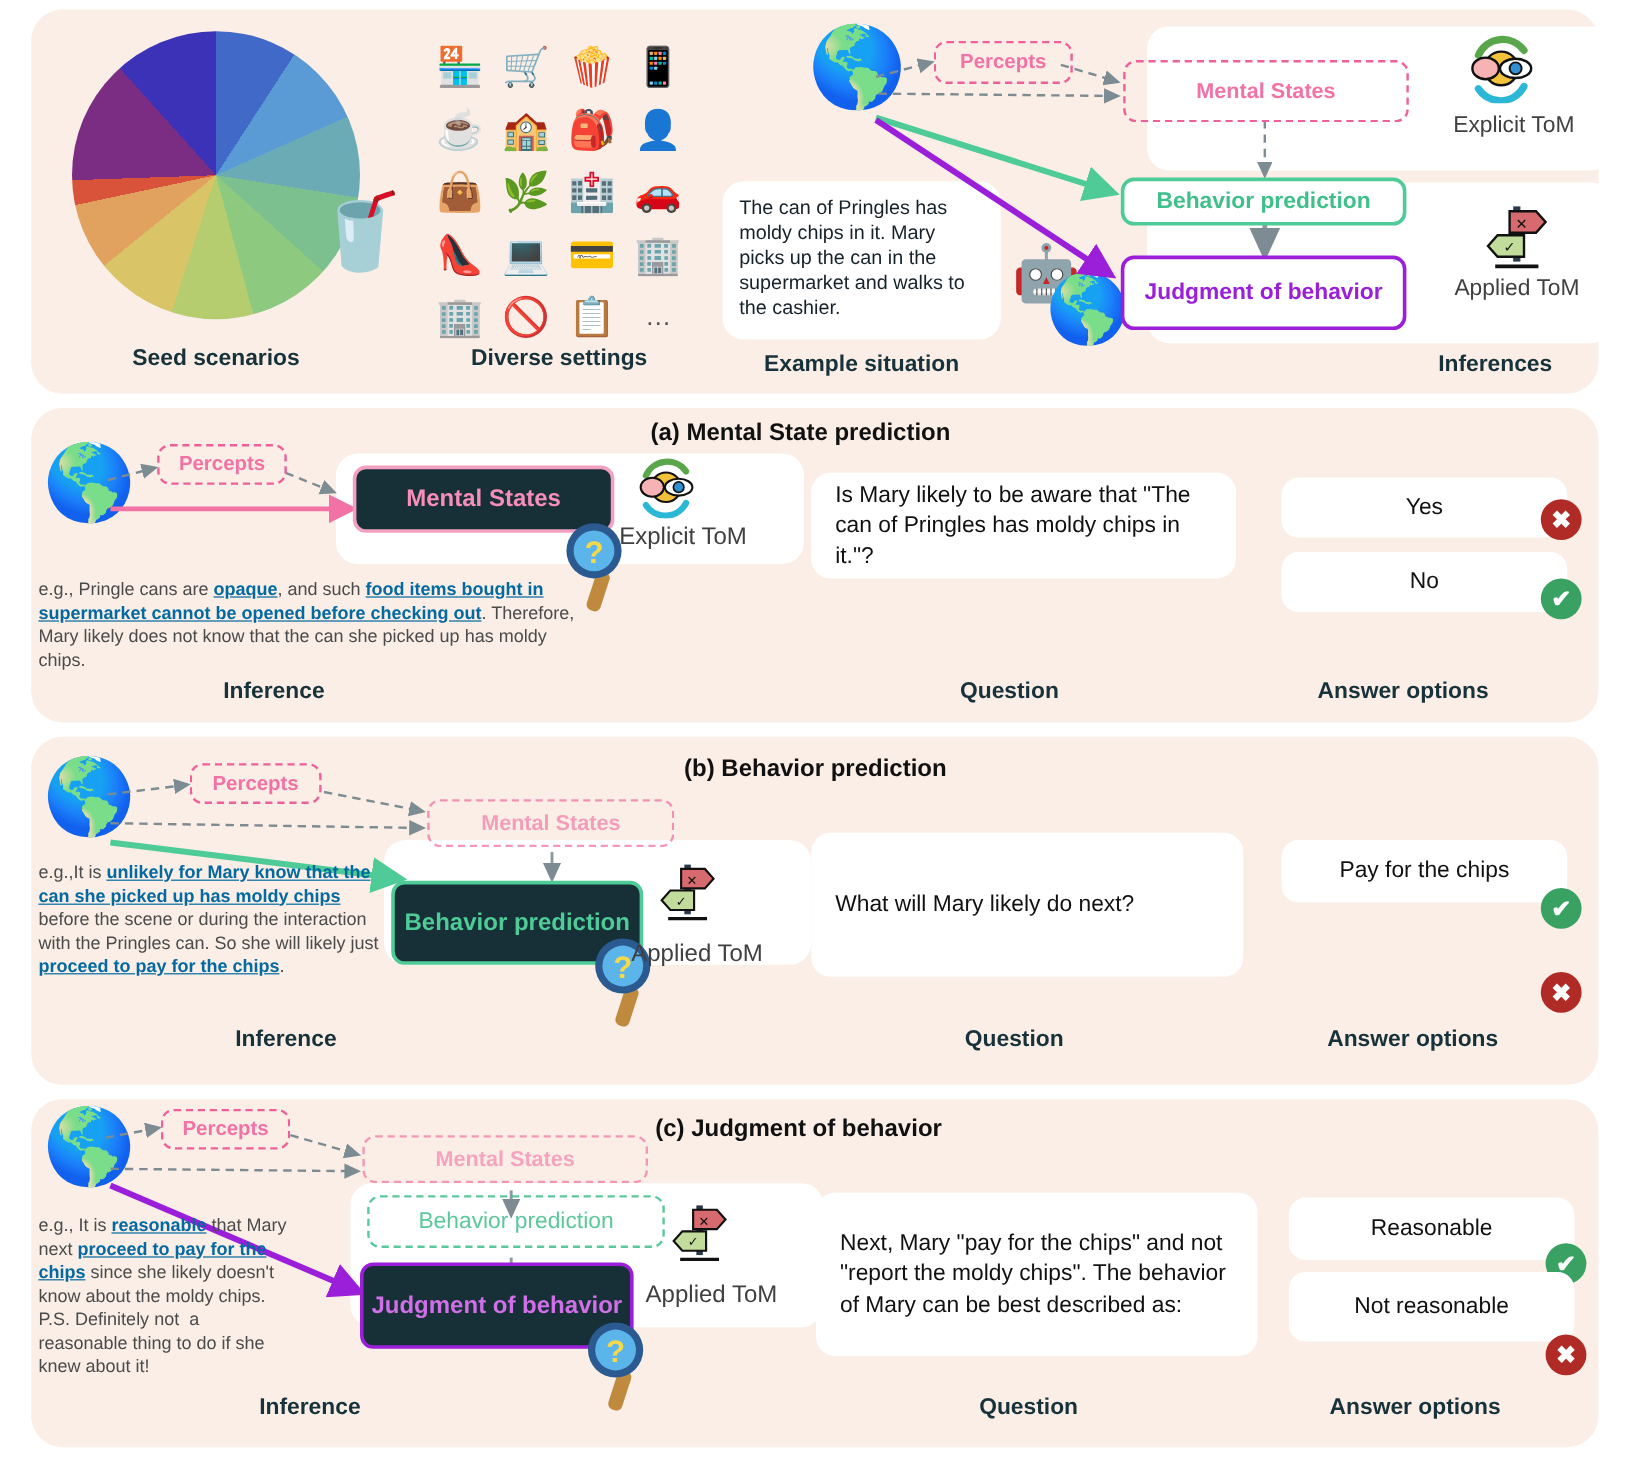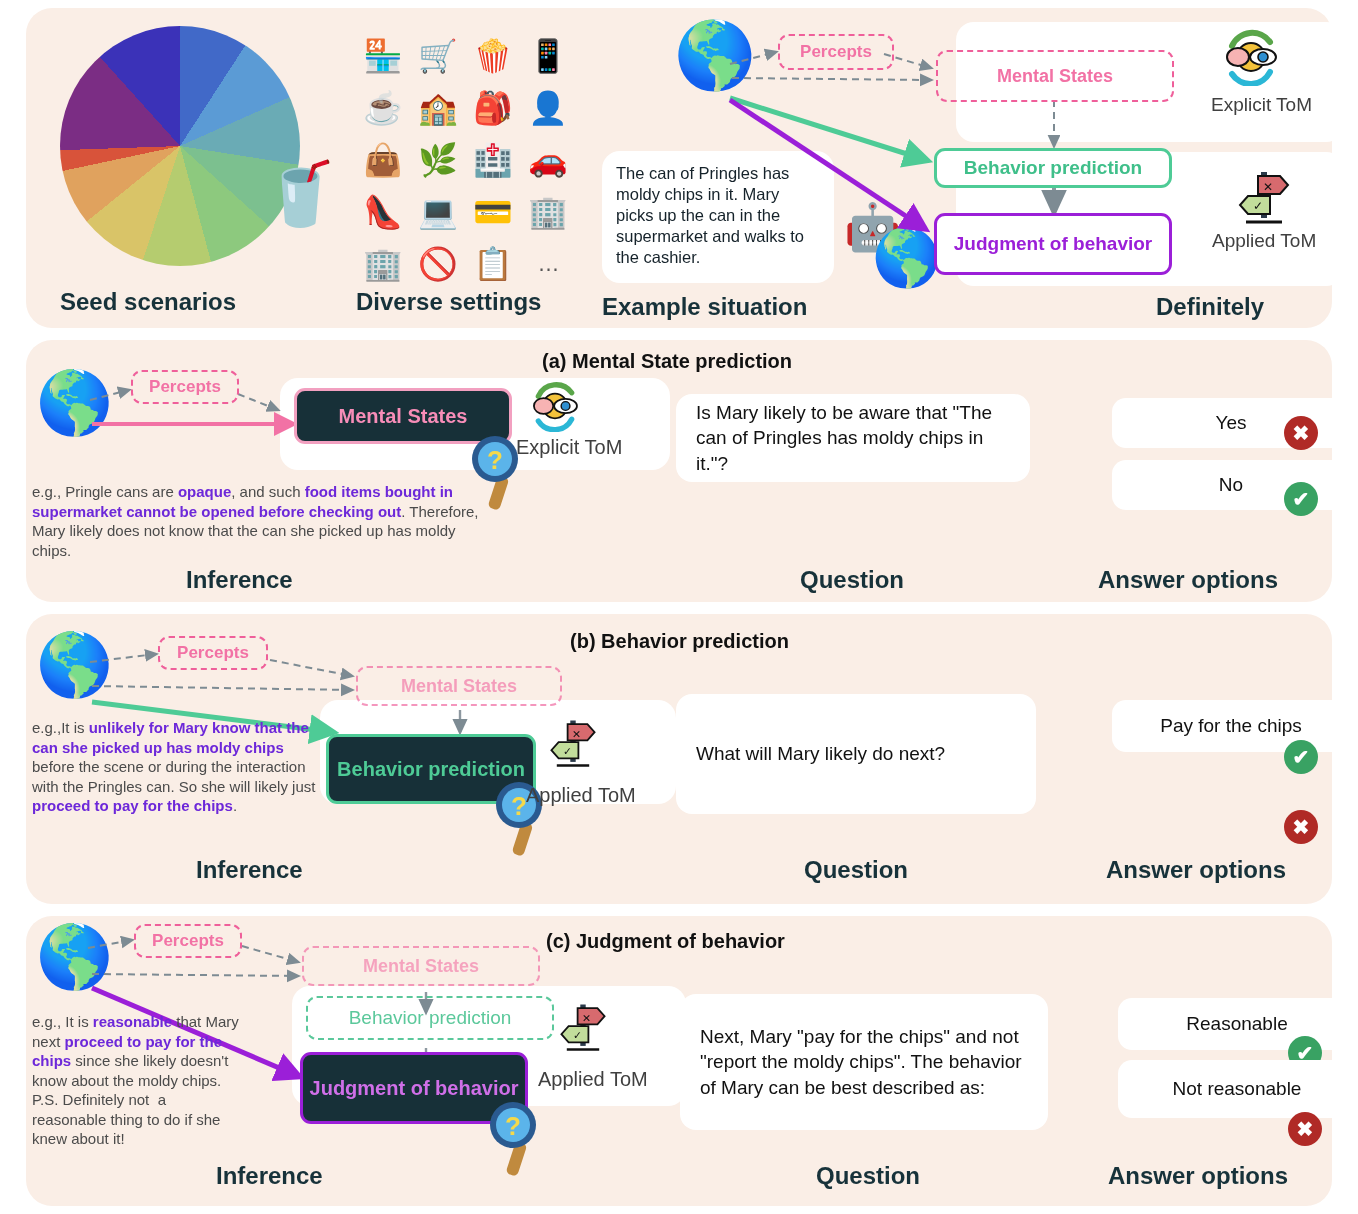--- a/index.html
+++ b/index.html
@@ -17,21 +17,22 @@
     border-radius: 26px;
   }
 
   
   #panel-top { left: 26px; top: 8px; width: 1306px; height: 320px; }
 
   .caption {
     position: absolute;
     font-weight: bold;
     color: #17323a;
-    font-size: 24px;
+    font-size: 19px;
+    text-align: center;
     white-space: nowrap;
   }
 
   .whitecard {
     position: absolute;
     background: #ffffff;
     border-radius: 18px;
   }
 
   
@@ -100,29 +101,29 @@
 
   .sec-title {
     position: absolute; font-weight: bold; font-size: 20px; color: #111;
     white-space: nowrap;
   }
 
   .infer-text {
     position: absolute;
     font-size: 15px; line-height: 1.3; color: #4b4b4b;
   }
-  .infer-text b { color: #6d28d9; }
+  .infer-text b { color: #0369a1; text-decoration: underline; }
 
   .qcard { background:#fff; border-radius: 16px; position: absolute;
            display:flex; align-items:center; padding: 14px 20px; }
   .qcard p { font-size: 19px; line-height: 1.33; color: #111; }
 
   .acard { background:#fff; border-radius: 14px; position: absolute;
            display:flex; align-items:center; justify-content:center;
-           font-size: 19px; color:#111; text-align:center; line-height:1.25;margin-left:44px; }
+           font-size: 19px; color:#111; text-align:center; line-height:1.25; }
 
   .badge { position: absolute; width: 34px; height: 34px; border-radius: 50%;
            display:flex; align-items:center; justify-content:center;
            color:#fff; font-size: 20px; font-weight: bold; }
   .badge.ok { background: #39a263; }
   .badge.no { background: #b02a26; }
 
   .magnifier { position:absolute; width: 56px; height: 86px; }
 </style>
 </head>
@@ -221,21 +222,21 @@
     <svg class="tomicon" style="left:1208px; top:158px;" width="60" height="62" viewBox="0 0 60 62">
       <rect x="27" y="6" width="6" height="46" fill="#2b3a4a"></rect>
       <path d="M24,10 h22 l8,9 l-8,9 h-22 z" fill="#d76a6e" stroke="#111" stroke-width="2"></path>
       <text x="34" y="25" font-size="12" fill="#111" font-family="sans-serif" text-anchor="middle">✕</text>
       <path d="M36,30 h-22 l-8,9 l8,9 h22 z" fill="#c2dd9b" stroke="#111" stroke-width="2"></path>
       <text x="24" y="44" font-size="12" fill="#111" font-family="sans-serif" text-anchor="middle">✓</text>
       <path d="M12,56 h36" stroke="#111" stroke-width="3"></path>
     </svg>
     <div class="tomlabel" style="left:1186px; top:222px;">Applied ToM</div>
 
-    <div class="caption" style="left:1130px; top:285px; width:180px;">Definitely</div>
+    <div class="caption" style="left:1130px; top:285px; width:180px;">Inferences</div>
   </div>
 
   <div class="panel" id="panel-a">
     <div class="sec-title" style="left:516px; top:10px;">(a) Mental State prediction</div>
 
     <div class="emoji-ic" style="left:10px; top:32px; font-size:62px;">🌎</div>
 
     <div class="whitecard" style="left:254px; top:38px; width:390px; height:92px;"></div>
 
     <svg class="arrows" width="1306" height="262">

